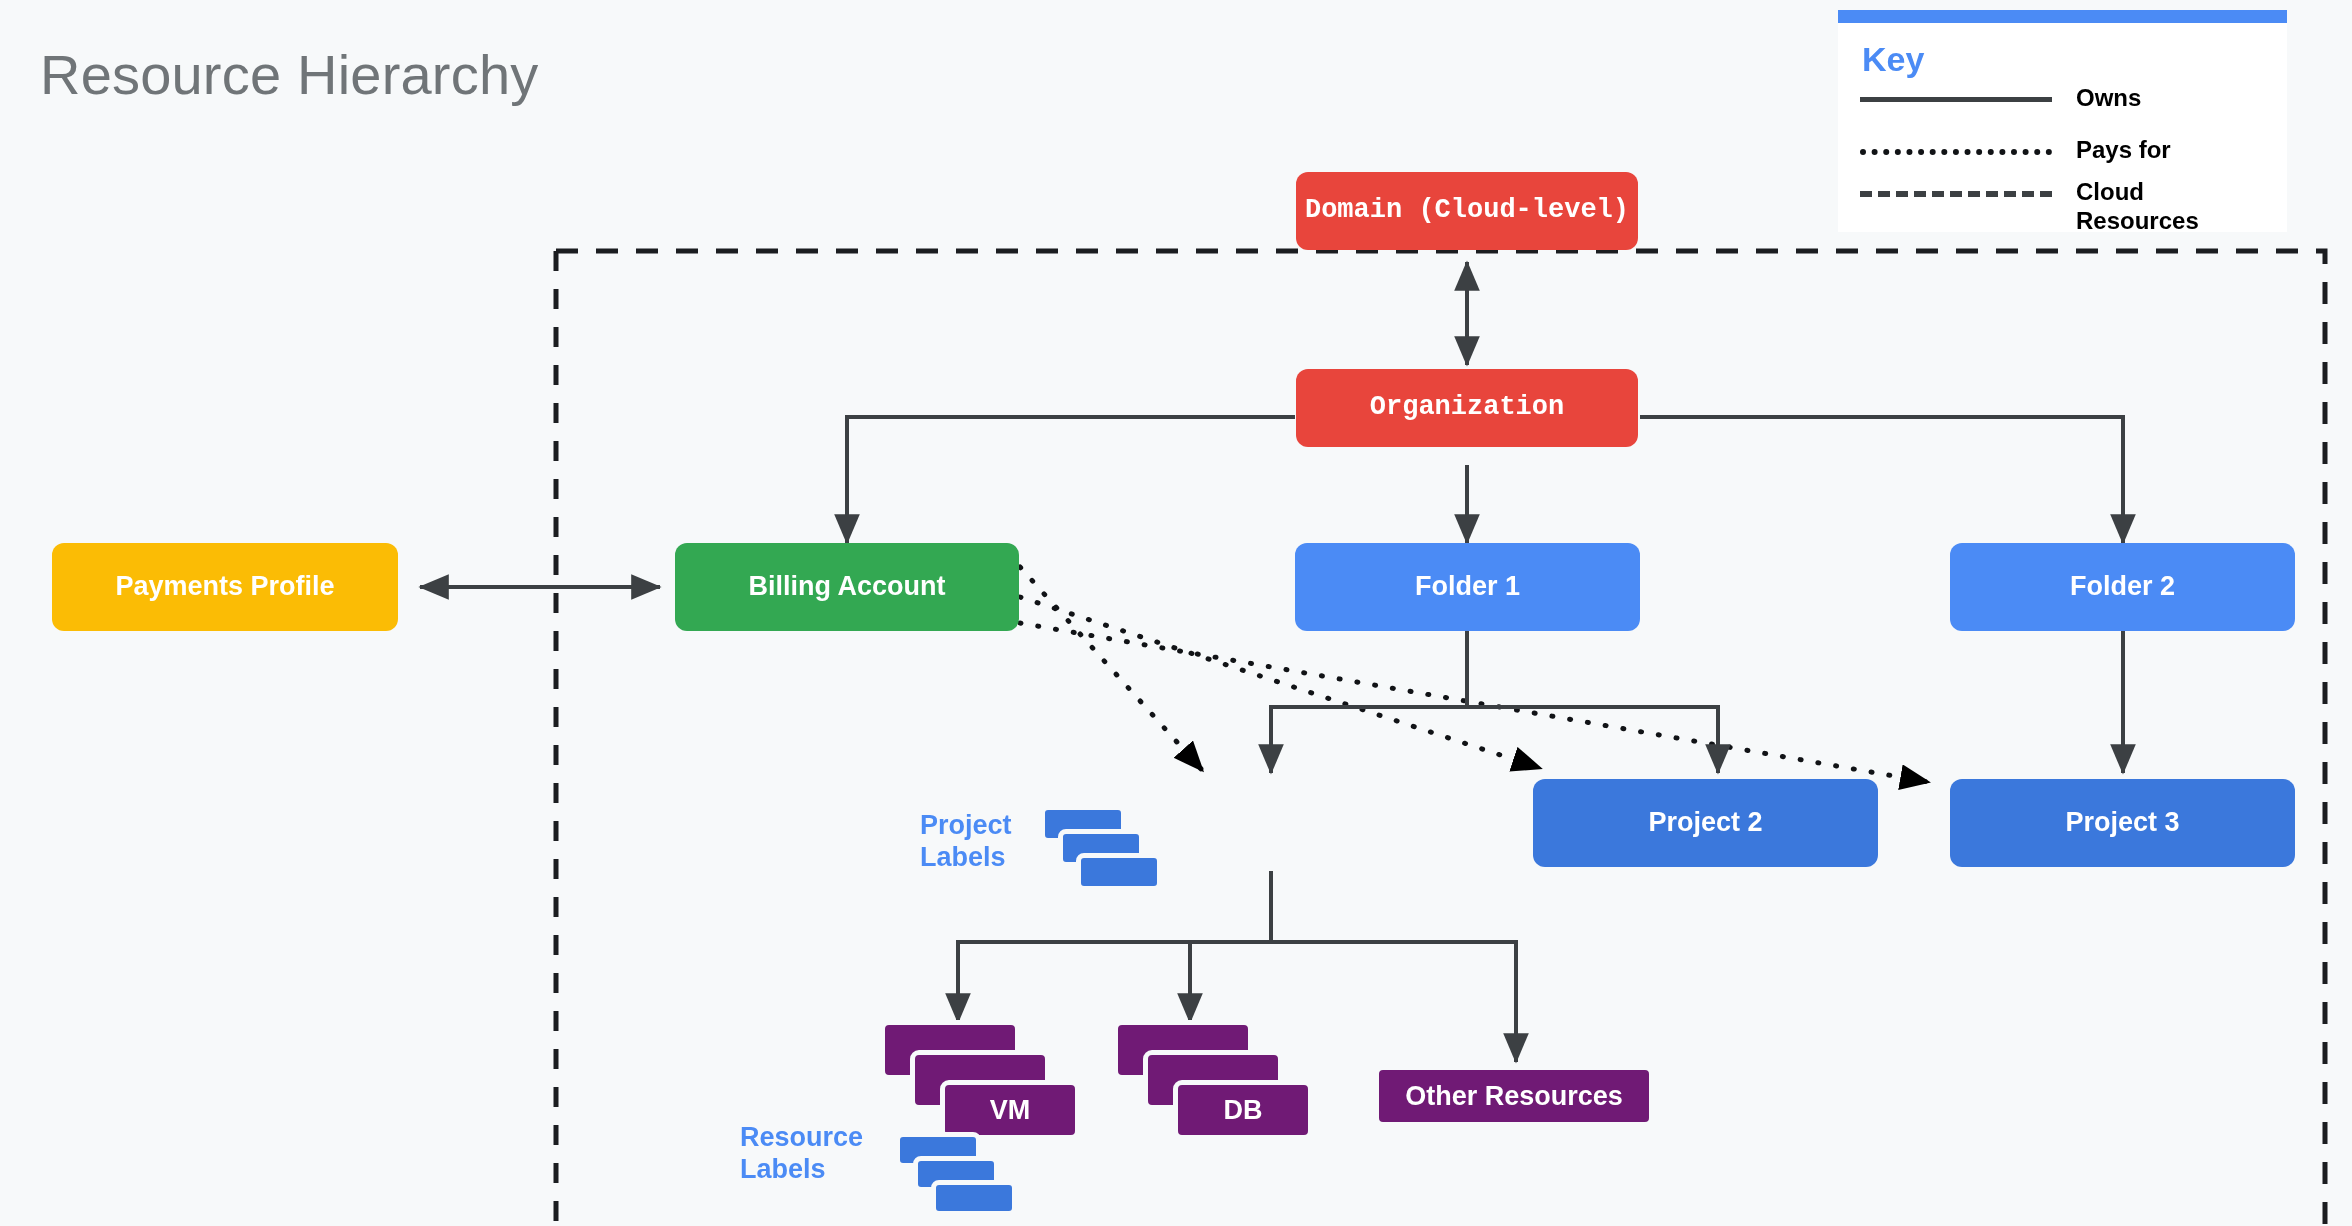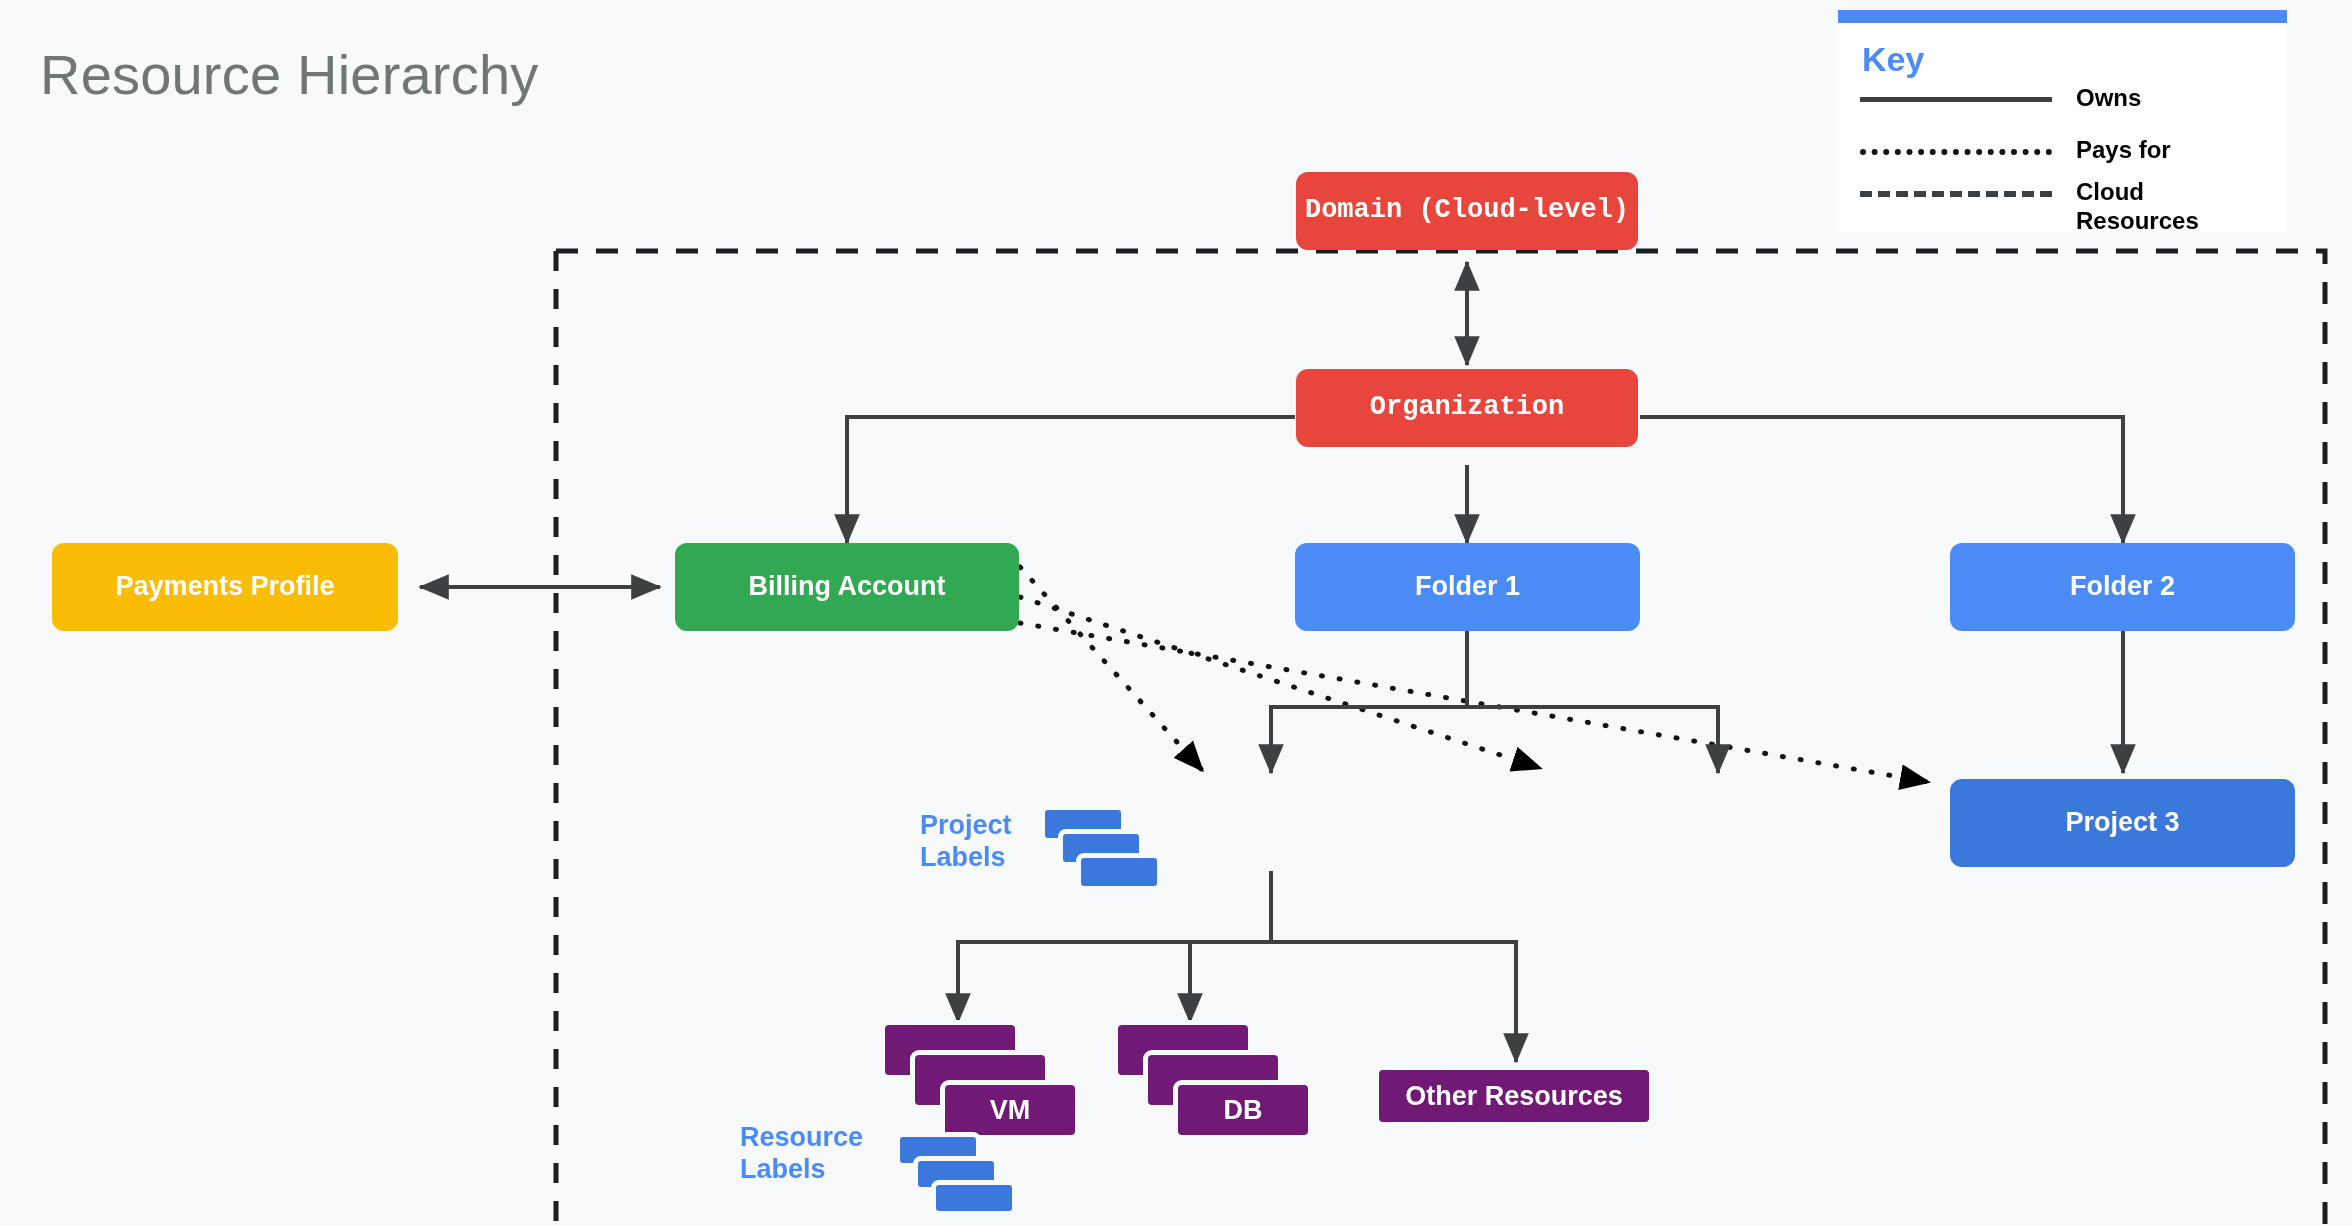--- a/index.html
+++ b/index.html
@@ -234,20 +234,23 @@
 
   <div class="node folder" style="left:1295px; top:543px; width:345px; height:88px;">
     <span>Folder 1</span>
   </div>
 
   <div class="node folder" style="left:1950px; top:543px; width:345px; height:88px;">
     <span>Folder 2</span>
   </div>
 
 
+  <div class="node project" style="left:1533px; top:779px; width:345px; height:88px;">
+    <span>Project 2</span>
+  </div>
 
   <div class="node project" style="left:1950px; top:779px; width:345px; height:88px;">
     <span>Project 3</span>
   </div>
 
   <div class="grouplabel" style="left:920px; top:810px; width:130px;">
     <div>Project</div>
     <div>Labels</div>
   </div>
   <div style="position:absolute; left:1040px; top:805px; width:130px; height:90px; z-index:6;">

